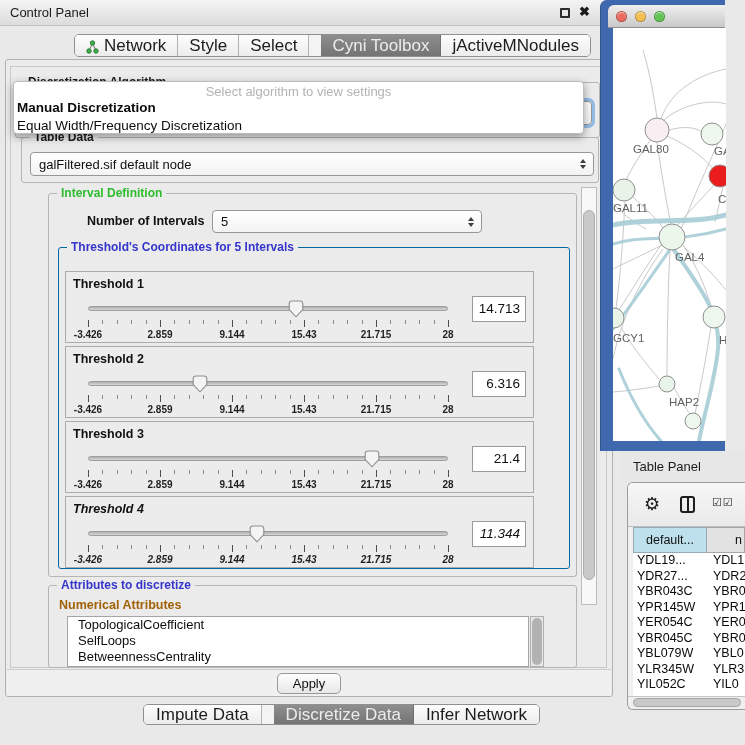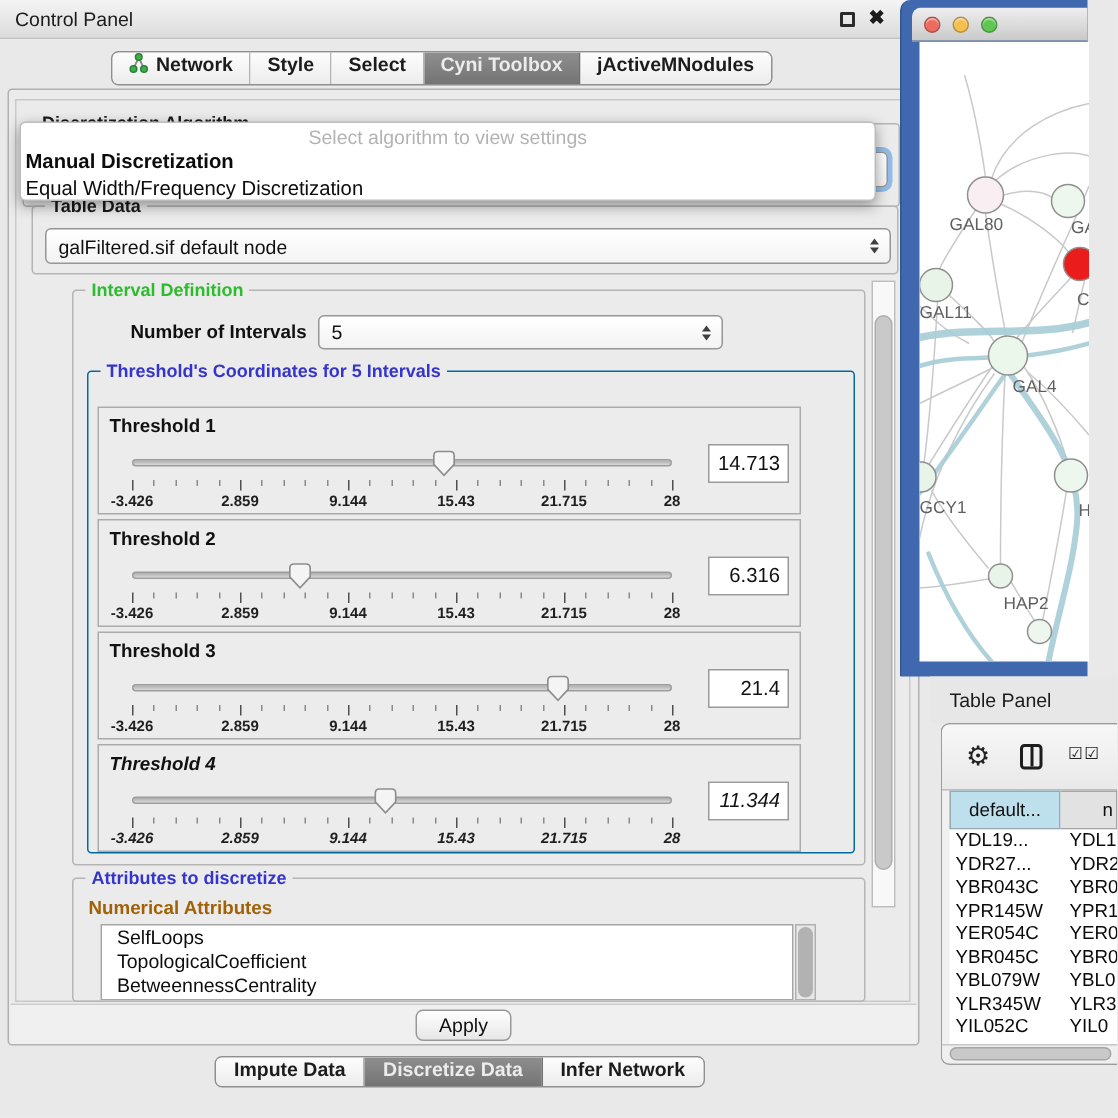--- a/index.html
+++ b/index.html
@@ -11,24 +11,24 @@
   .cp { position:absolute; left:0; top:0; width:618px; height:745px; }
   .cp-titlebar { position:absolute; left:0; top:0; width:100%; height:26px;
     background:linear-gradient(#f4f4f4,#dcdcdc); border-bottom:1px solid #c2c2c2; }
   .cp-title { position:absolute; left:10px; top:0; line-height:25px; font-size:13px; color:#1b1b1b; }
   .float-btn { position:absolute; left:560px; top:8px; width:10px; height:10px; border:2px solid #2b2b2b; border-radius:1px; }
   .close-btn { position:absolute; left:579px; top:4px; font-size:13px; font-weight:bold; color:#1b1b1b; cursor:default; }
 
   .seg-bar { position:absolute; display:flex; border:1px solid #8f8f8f; border-radius:5px; overflow:hidden;
     background:#f3f3f3; }
   .cp-tabs { left:74px; top:34px; height:23px; }
-  .seg-tab { display:flex; align-items:flex-start; padding:0 11px; font-size:13px; font-weight:bold; color:#1c1c1c;
+  .seg-tab { display:flex; align-items:center; padding:0 11px; font-size:17px; font-weight:normal; color:#1c1c1c;
     background:linear-gradient(#fdfdfd,#ececec); border-right:1px solid #b3b3b3; white-space:nowrap; }
   .seg-tab:last-child { border-right:none; }
-  .seg-tab.sel { background:linear-gradient(#8e8e8e,#747474); color:#ececec; border-right:1px solid #6f6f6f; }
+  .seg-tab.sel { background:linear-gradient(#8e8e8e,#747474); color:#ececec; border-right:1px solid #6f6f6f;margin-left:12px; }
   .net-ic { display:inline-block; margin-right:5px; height:14px; }
 
   .cp-main { position:absolute; left:5px; top:59px; width:608px; height:638px;
     background:#ebebeb; border:1px solid #b1b1b1; border-radius:3px; }
   .cp-viewport { position:absolute; left:4px; top:6px; width:597px; height:602px; border:1px solid #c9c9c9; }
 
   .group { position:absolute; border:1px solid #b5b5b5; border-radius:3px; }
   .gtitle { position:absolute; top:-8px; left:8px; background:#ebebeb; padding:0 4px;
     font-size:12px; font-weight:bold; white-space:nowrap; }
   .gtitle.black { color:#1a1a1a; }
@@ -393,22 +393,22 @@
                 <div class="vbox">11.344</div>
               </div>
             </div>
         </div>
       </div>
 
       <div class="group attr-group">
         <span class="gtitle blue">Attributes to discretize</span>
         <span class="attr-sub">Numerical Attributes</span>
         <div class="listbox" id="attr-list">
+            <div class="list-item">TopologicalCoefficient</div>
             <div class="list-item">SelfLoops</div>
-            <div class="list-item">TopologicalCoefficient</div>
             <div class="list-item">BetweennessCentrality</div>
           </div>
         <div class="list-scroll">
             <div class="list-thumb"></div>
           </div>
       </div>
 
       <div class="apply-strip">
         <button class="apply-btn">Apply</button>
       </div>

